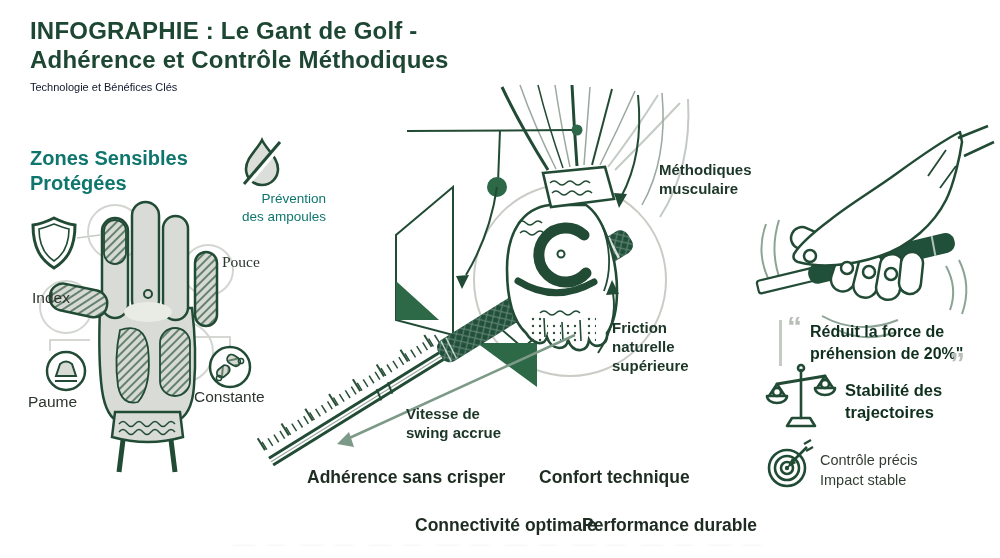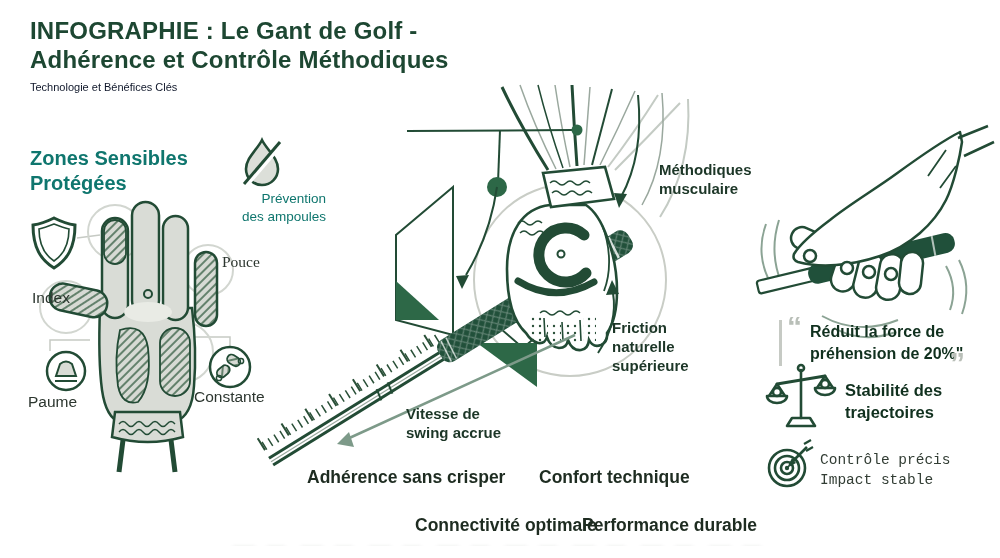--- a/index.html
+++ b/index.html
@@ -273,20 +273,20 @@
 
   <svg style="left:762px;top:438px;" width="54" height="56" viewBox="0 0 54 56">
     <circle cx="25" cy="30" r="18" fill="#ffffff" stroke="#224b35" stroke-width="2.6"></circle>
     <circle cx="25" cy="30" r="12" fill="none" stroke="#224b35" stroke-width="2.6"></circle>
     <circle cx="25" cy="30" r="6" fill="none" stroke="#224b35" stroke-width="2.6"></circle>
     <circle cx="25" cy="30" r="2.2" fill="#224b35"></circle>
     <line x1="28" y1="26" x2="45" y2="9" stroke="#224b35" stroke-width="2.6"></line>
     <polygon points="25,30 34,25 30,20" fill="#224b35"></polygon>
     <path d="M42 6 L49 2 M44 13 L51 9" stroke="#224b35" stroke-width="2.2" fill="none"></path>
   </svg>
-  <div class="lbl" style="left:820px;top:451px;font-size:14.5px;color:#323d34;line-height:1.35;font-family:Liberation Mono, monospace;">Contrôle précis
+  <div class="lbl" style="left:820px;top:451px;font-size:14.5px;color:#323d34;line-height:1.35;">Contrôle précis
 Impact stable</div>
 
   <div class="lbl benefit" style="left:403px;top:514px;margin-left:12px;">Connectivité optimale</div>
   <div class="lbl benefit" style="left:582px;top:514px;">Performance durable</div>
 
   <div id="bottom-smudge"></div>
 </div>
 
 </body></html>

